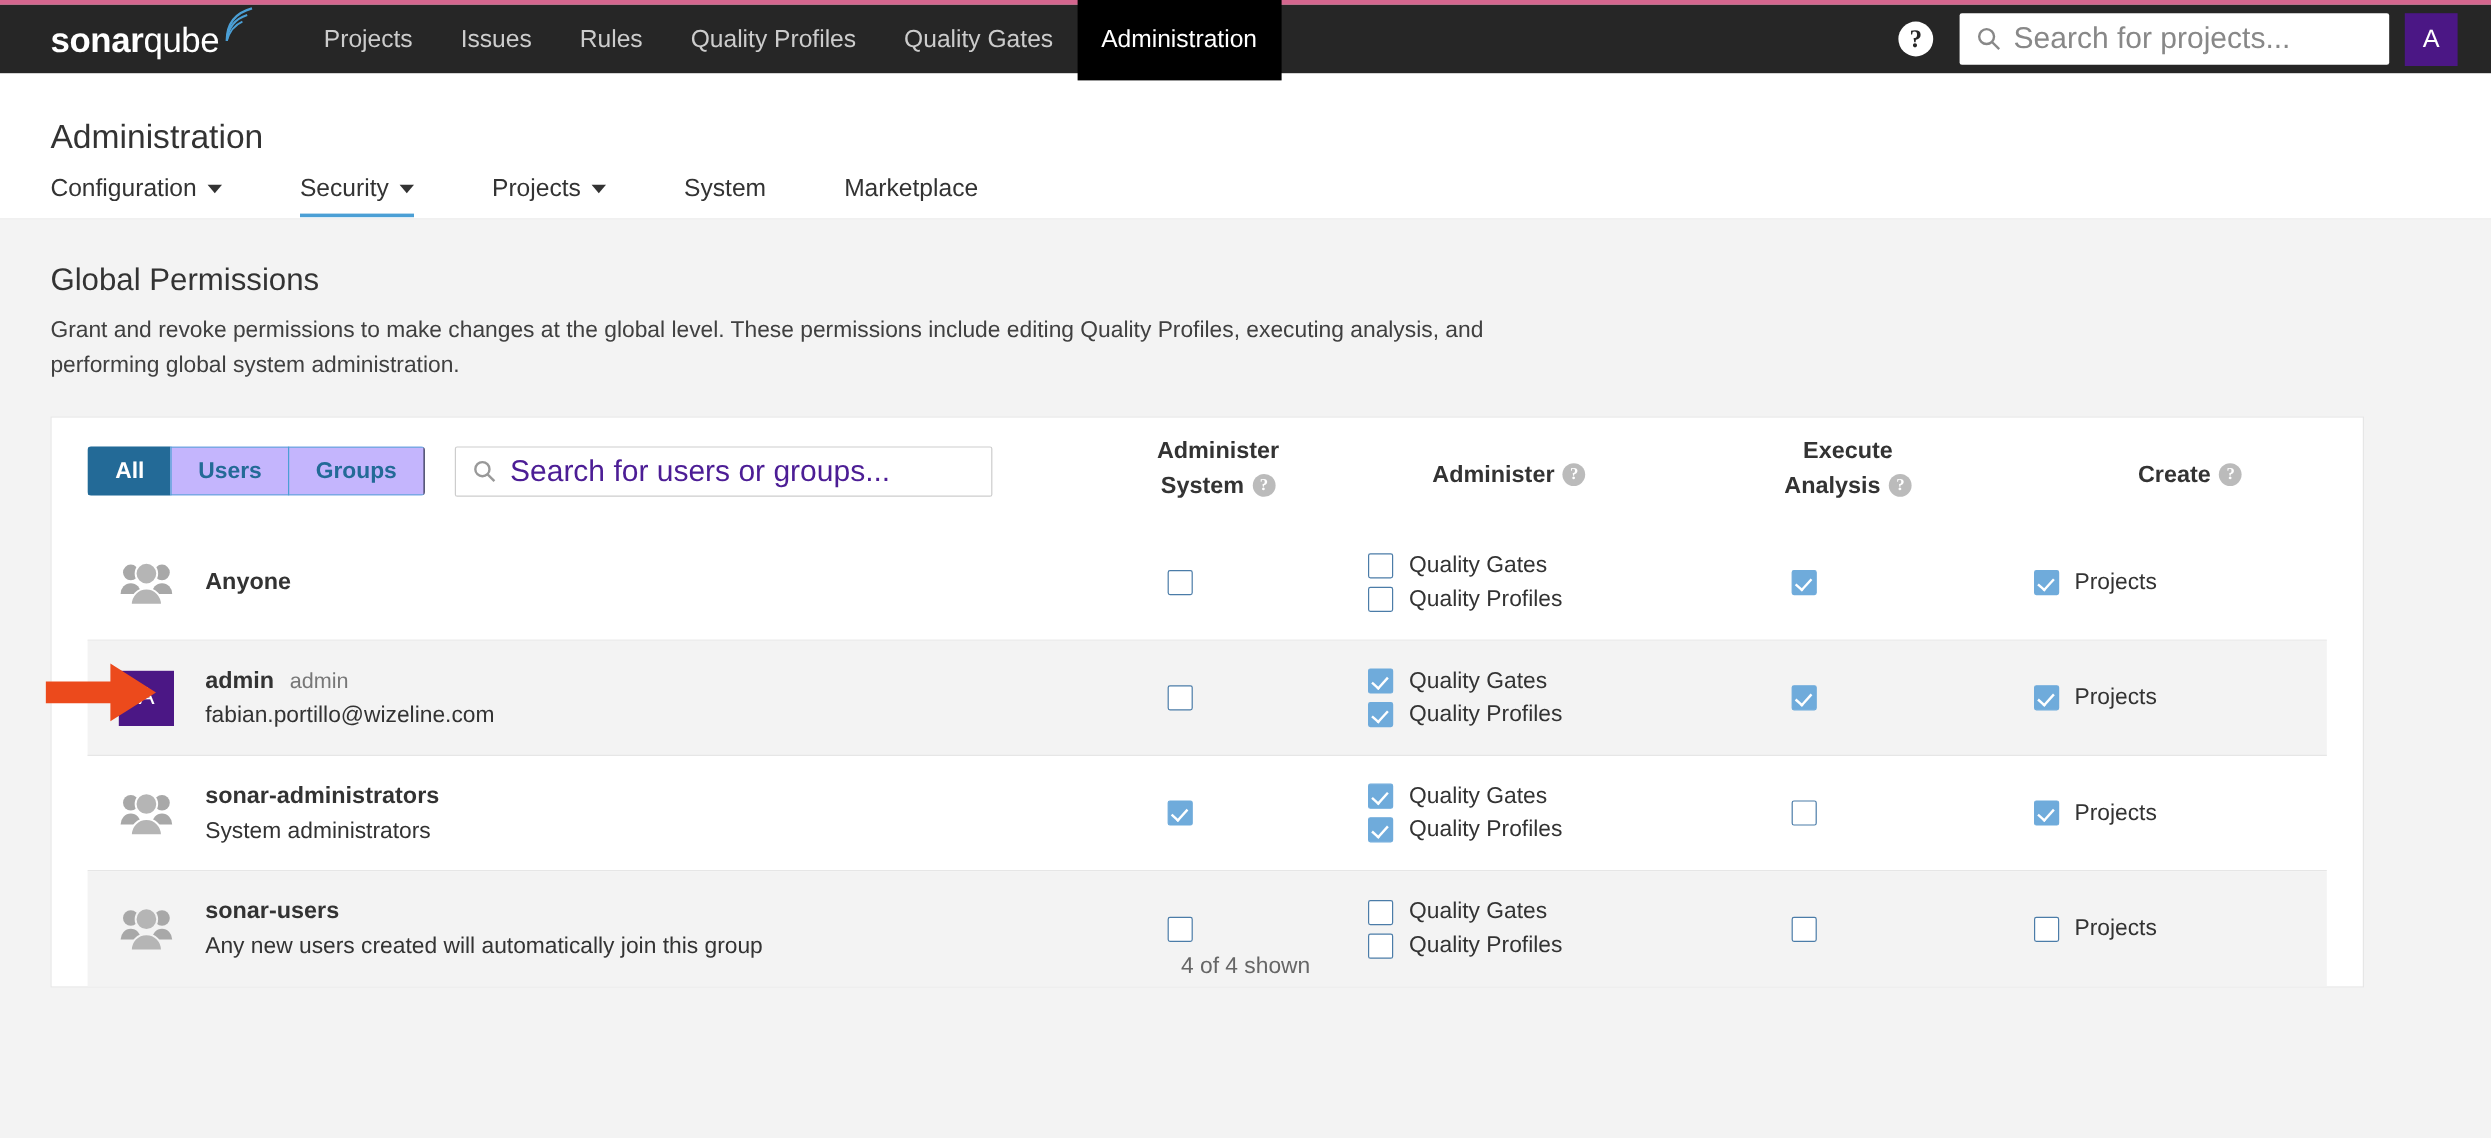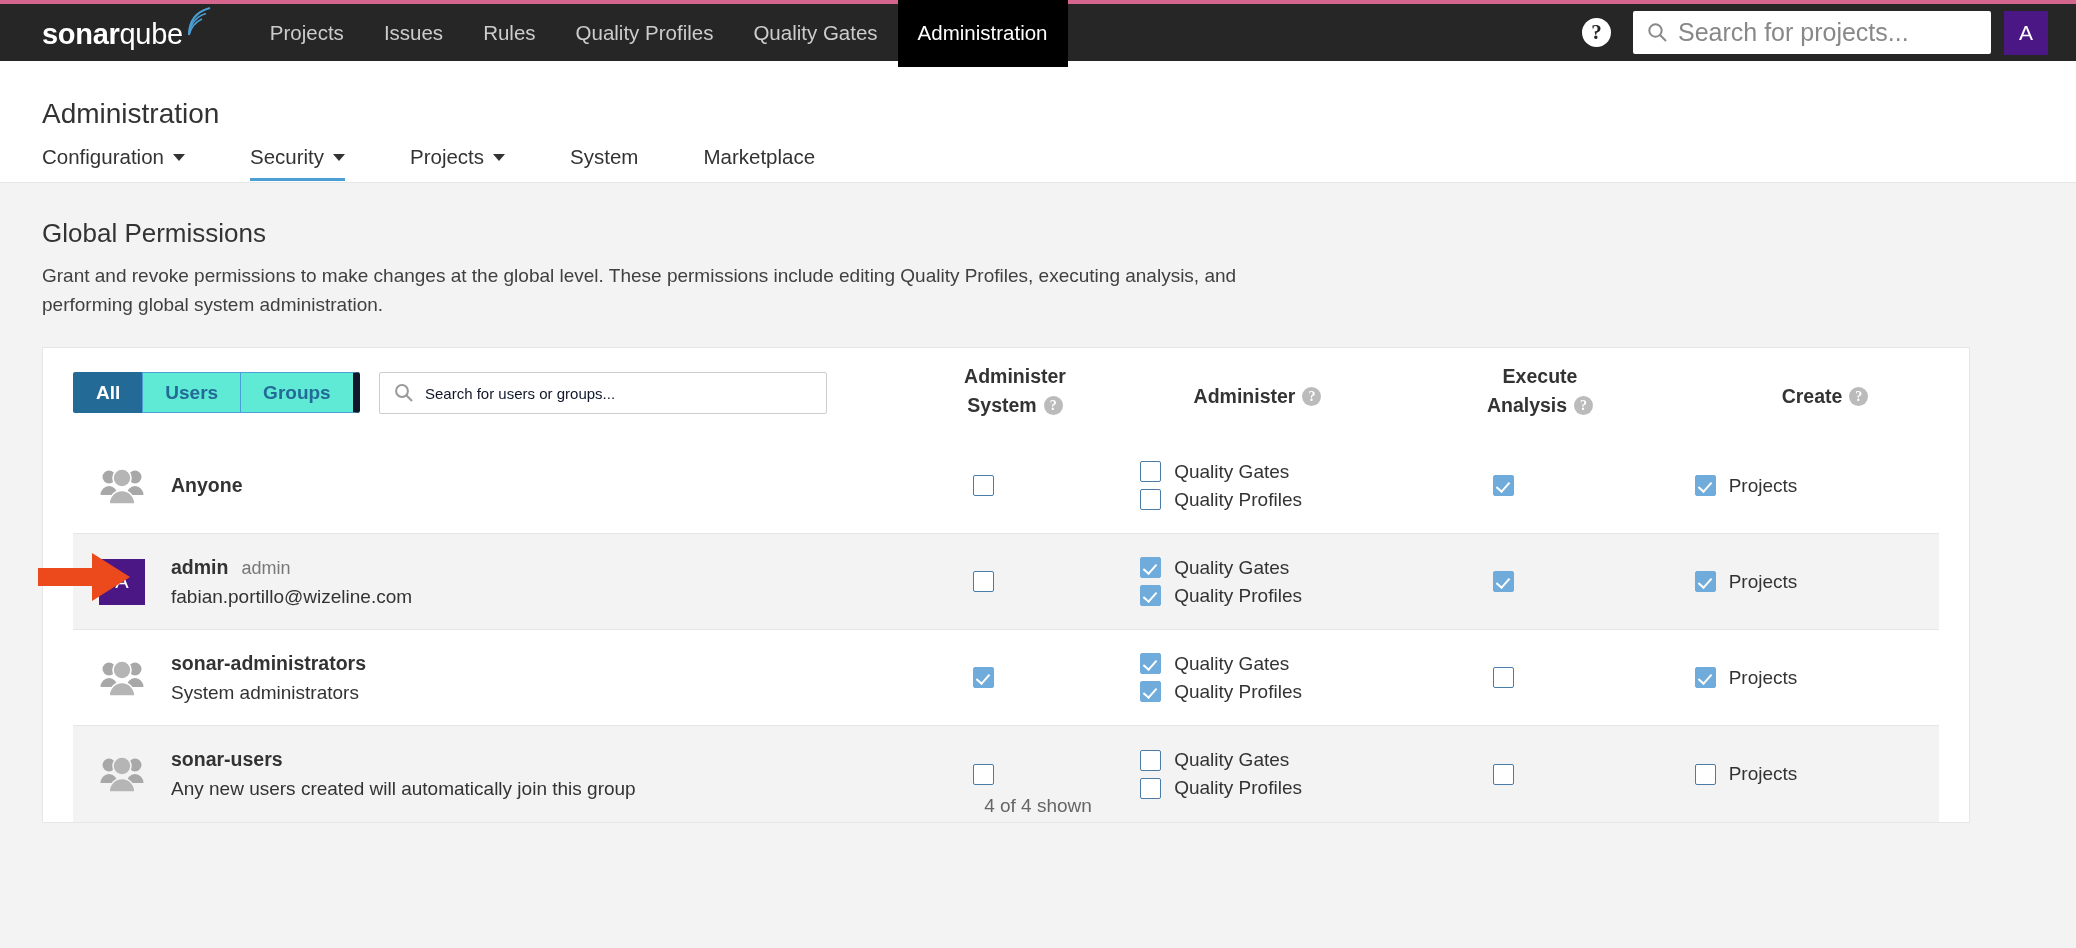--- a/index.html
+++ b/index.html
@@ -104,33 +104,33 @@
   }
 
   .card-toolbar { position: relative; height: 90px; }
   .filter-group {
     position: absolute; left: 30px; top: 24px; display: flex;
     border-radius: 3px; overflow: hidden;
   }
   .filter-btn {
     font-size: 19px; font-weight: bold; color: #236a97;
     border: 1px solid #4b9fd5; border-right: none;
-    padding: 0 22px; height: 41px; line-height: 39px; background: #5eead4;
+    padding: 0 22px; height: 41px; line-height: 39px; background: #c4b5fd;
     cursor: pointer; white-space: nowrap;
   }
-  .filter-btn:last-child { border-right: 7px solid #0f172a; }
+  .filter-btn:last-child { border-right: 1px solid #0f172a; }
   .filter-btn.active { background: #236a97; color: #fff; border-color: #236a97; }
 
   .grp-search {
     position: absolute; left: 336px; top: 24px;
     width: 448px; height: 42px; border: 1px solid #cdcdcd; border-radius: 2px;
     display: flex; align-items: center; padding-left: 14px; background: #fff; cursor: text;
   }
   .grp-search .mag { margin-right: 11px; display: flex; }
-  .grp-search-ph { color: #0f172a; font-size: 15px; }
+  .grp-search-ph { color: #4c1d95; font-size: 25px; }
 
   
   .col-head {
     position: absolute; top: 14px;
     font-size: 19.5px; font-weight: bold; color: #333; text-align: center;
     line-height: 29px;
   }
   .help-q {
     display: inline-block; width: 19px; height: 19px; border-radius: 50%;
     background: #bbb; color: #fff; font-size: 14px; font-weight: bold;

